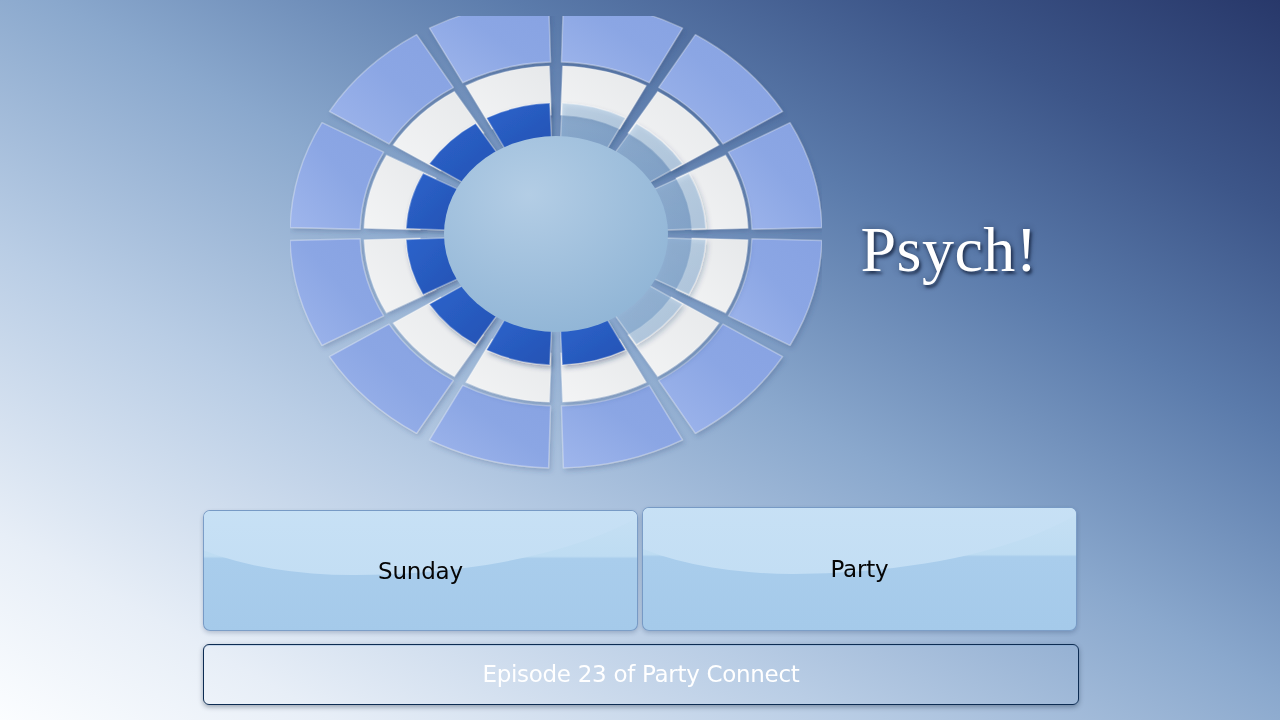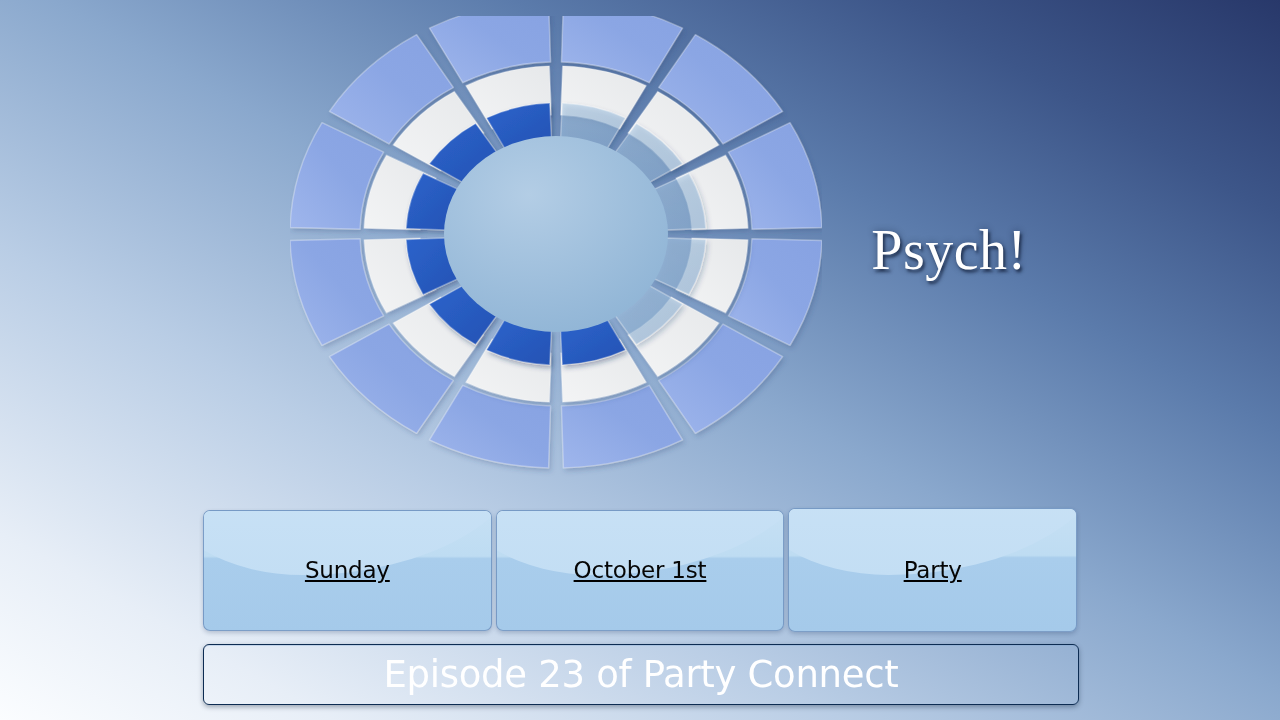--- a/index.html
+++ b/index.html
@@ -40,41 +40,40 @@
   #show-title {
     position: absolute;
     left: 836px;
     top: 196px;
     width: 226px;
     height: 108px;
     display: flex;
     align-items: center;
     justify-content: center;
     font-family: "Liberation Serif", "DejaVu Serif", serif;
-    font-size: 56px;
+    font-size: 64px;
     line-height: 1;
     color: #ffffff;
     letter-spacing: 0.5px;
     text-shadow:
         2px 3px 3px rgba(16,28,54,0.65),
         0 0 7px rgba(16,28,54,0.45);
     white-space: nowrap;
   }
 
   
   #info-row {
     position: absolute;
     left: 203px;
     top: 509px;
     width: 874px;
     height: 122px;
     display: flex;
-    align-items: center;
+    align-items: flex-end;
     gap: 4px;
-    text-decoration: underline;
   }
 
   .info-box {
     position: relative;
     flex: 1 1 0;
     height: 119px;
     border-radius: 7px;
     border: 1px solid rgba(110,146,190,0.85);
     box-shadow:
         0 2px 4px rgba(20,40,80,0.22),
@@ -127,21 +126,21 @@
     box-shadow:
         0 2px 5px rgba(10,25,50,0.35),
         inset 0 1px 0 rgba(120,160,205,0.30);
     display: flex;
     align-items: center;
     justify-content: center;
     overflow: hidden;
   }
   #episode-text {
     color: #ffffff;
-    font-size: 37px;
+    font-size: 23px;
     line-height: 1;
     font-family: "DejaVu Sans", "Liberation Sans", sans-serif;
     letter-spacing: -0.3px;
     white-space: nowrap;
   }
 </style>
 </head>
 <body>
 
 <div id="stage">
@@ -334,23 +333,20 @@
   </div>
 
   <div id="show-title">Psych!</div>
 
   <div id="info-row">
 
     <div class="info-box">
       <div class="info-line">Sunday</div>
     </div>
 
-    <div class="info-box">
-      <div class="info-line">October 1st</div>
-    </div>
 
 
     <div class="info-box tall">
       <div class="info-line">Party</div>
     </div>
 
   </div>
 
   <div id="episode-banner">
     <span id="episode-text">Episode 23 of Party Connect</span>

